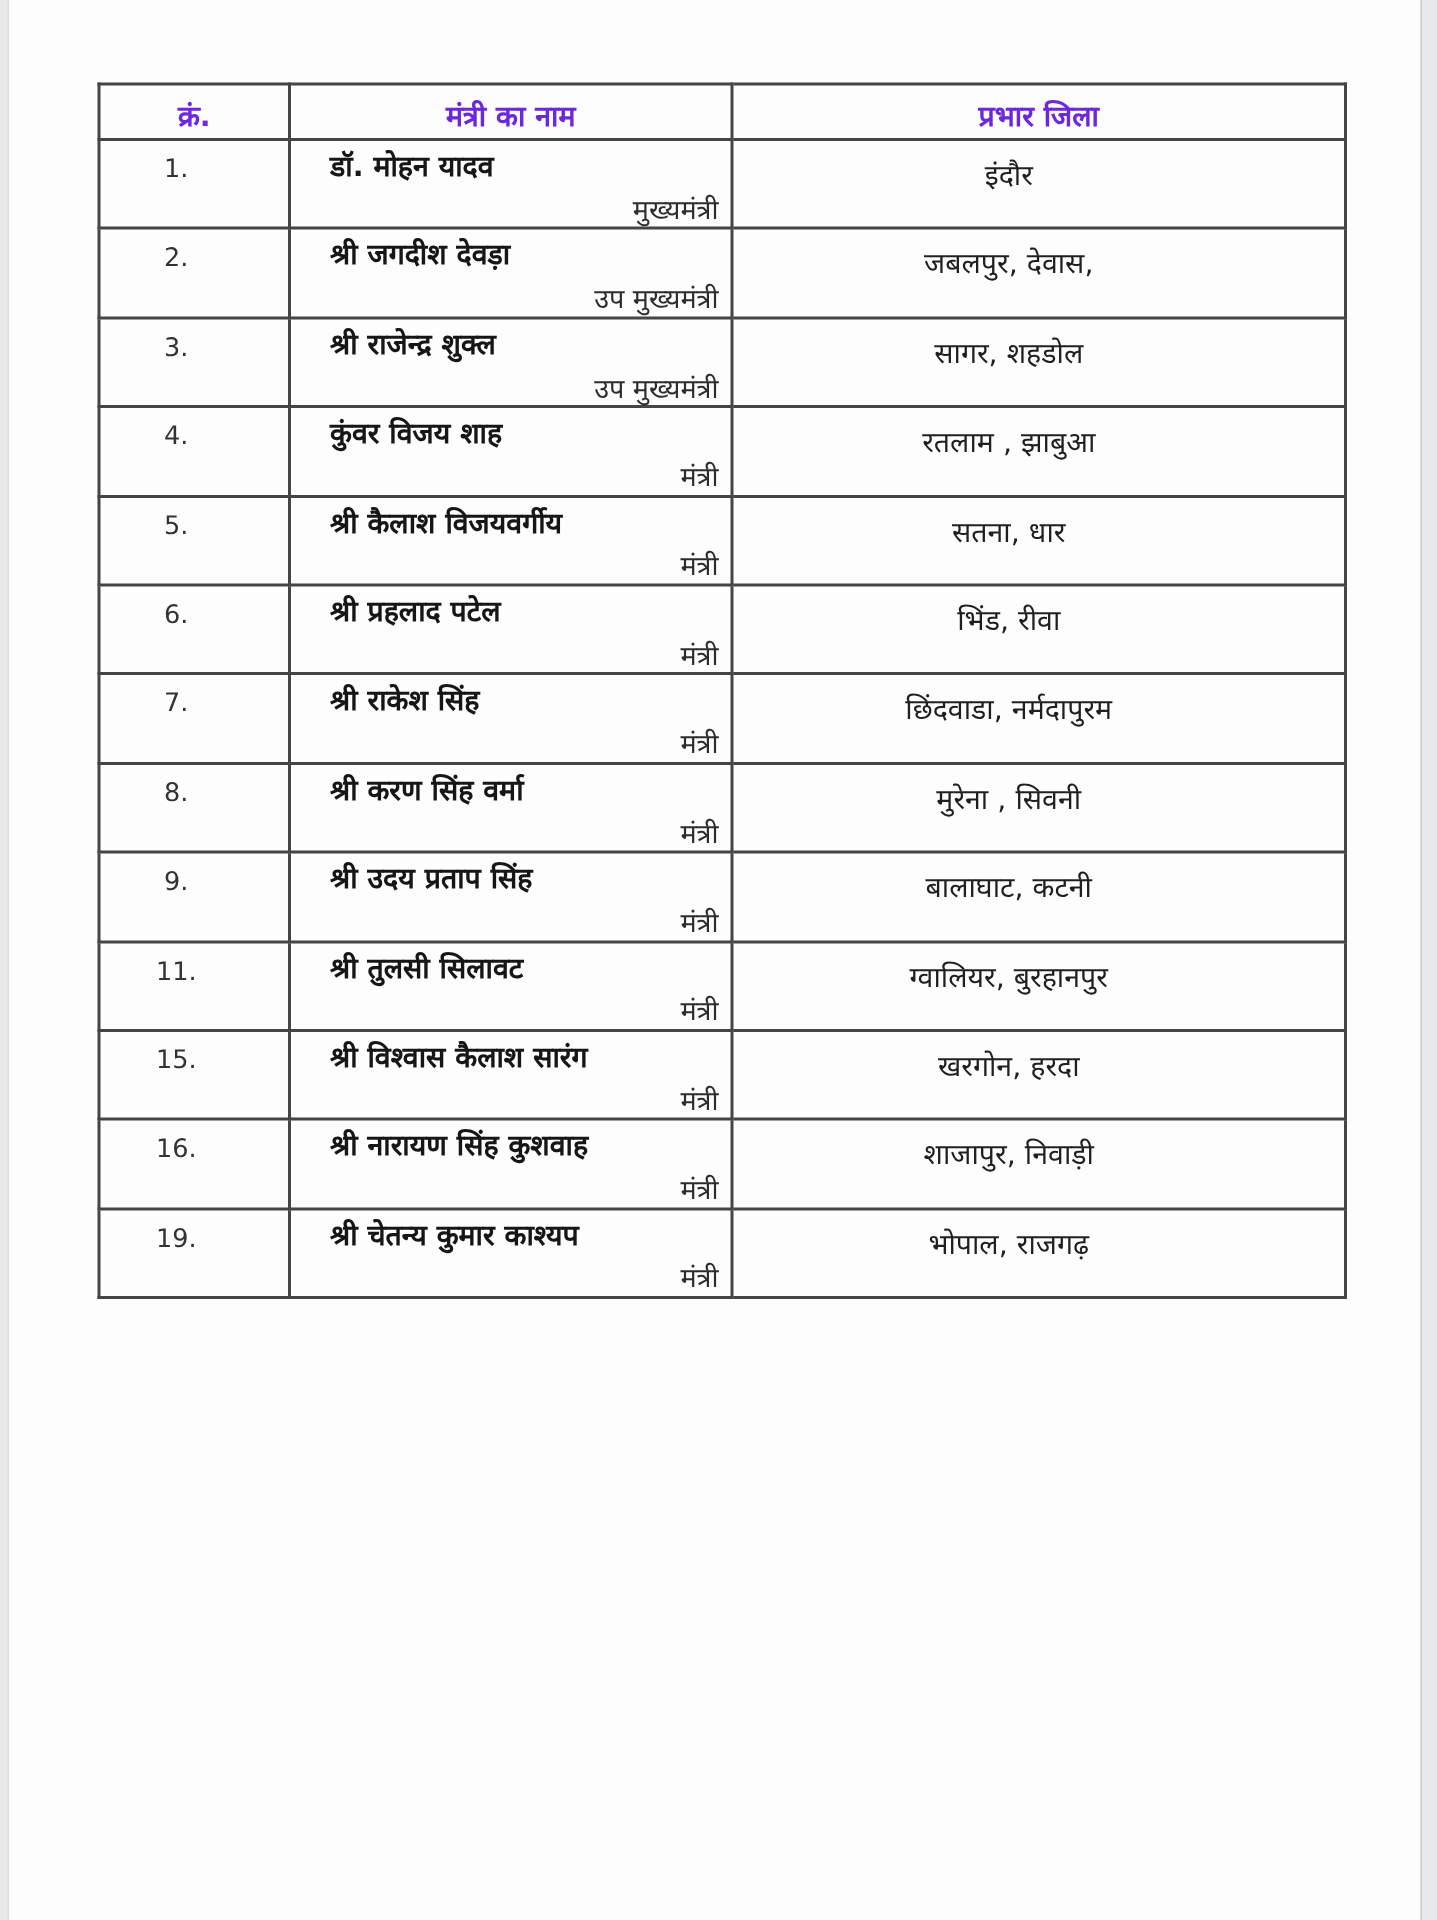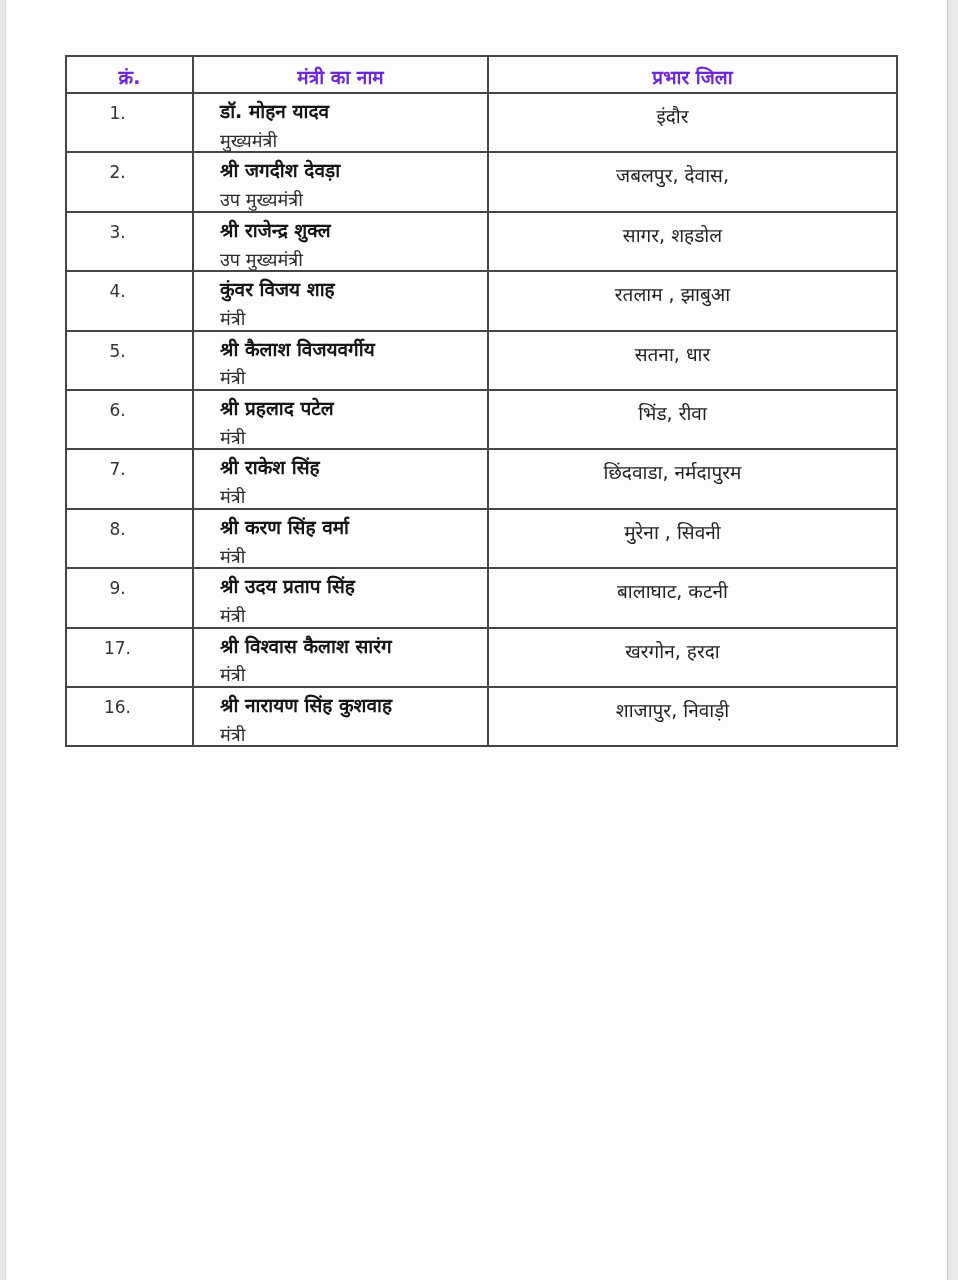--- a/index.html
+++ b/index.html
@@ -61,20 +61,21 @@
     color: #161616;
     line-height: 1.2;
     white-space: nowrap;
   }
   .minister-role {
     font-size: 18px;
     font-weight: 400;
     color: #2d2d2d;
     margin-top: 7px;
     line-height: 1.2;
+    text-align: right;
   }
   td.district-cell {
     text-align: center;
     font-size: 19px;
     color: #1f1f1f;
     padding: 9px 40px 16px 0;
   }
 </style>
 </head>
 <body>
@@ -171,38 +172,54 @@
   <tr>
     <td class="sn-cell">9.</td>
     <td class="name-cell">
       <div class="minister-name">श्री उदय प्रताप सिंह</div>
       <div class="minister-role">मंत्री</div>
     </td>
     <td class="district-cell">बालाघाट,  कटनी</td>
   </tr>
 
 
-
-
-
-
-  <tr>
-    <td class="sn-cell">17.</td>
+  <tr>
+    <td class="sn-cell">11.</td>
+    <td class="name-cell">
+      <div class="minister-name">श्री तुलसी सिलावट</div>
+      <div class="minister-role">मंत्री</div>
+    </td>
+    <td class="district-cell">ग्वालियर,  बुरहानपुर</td>
+  </tr>
+
+
+
+
+  <tr>
+    <td class="sn-cell">15.</td>
     <td class="name-cell">
       <div class="minister-name">श्री विश्वास कैलाश सारंग</div>
       <div class="minister-role">मंत्री</div>
     </td>
     <td class="district-cell">खरगोन,  हरदा</td>
   </tr>
 
   <tr>
     <td class="sn-cell">16.</td>
     <td class="name-cell">
       <div class="minister-name">श्री नारायण सिंह कुशवाह</div>
       <div class="minister-role">मंत्री</div>
     </td>
     <td class="district-cell">शाजापुर,  निवाड़ी</td>
   </tr>
 
 
 
+  <tr>
+    <td class="sn-cell">19.</td>
+    <td class="name-cell">
+      <div class="minister-name">श्री चेतन्य कुमार काश्यप</div>
+      <div class="minister-role">मंत्री</div>
+    </td>
+    <td class="district-cell">भोपाल,  राजगढ़</td>
+  </tr>
 </tbody>
 </table>
 
 </body></html>

